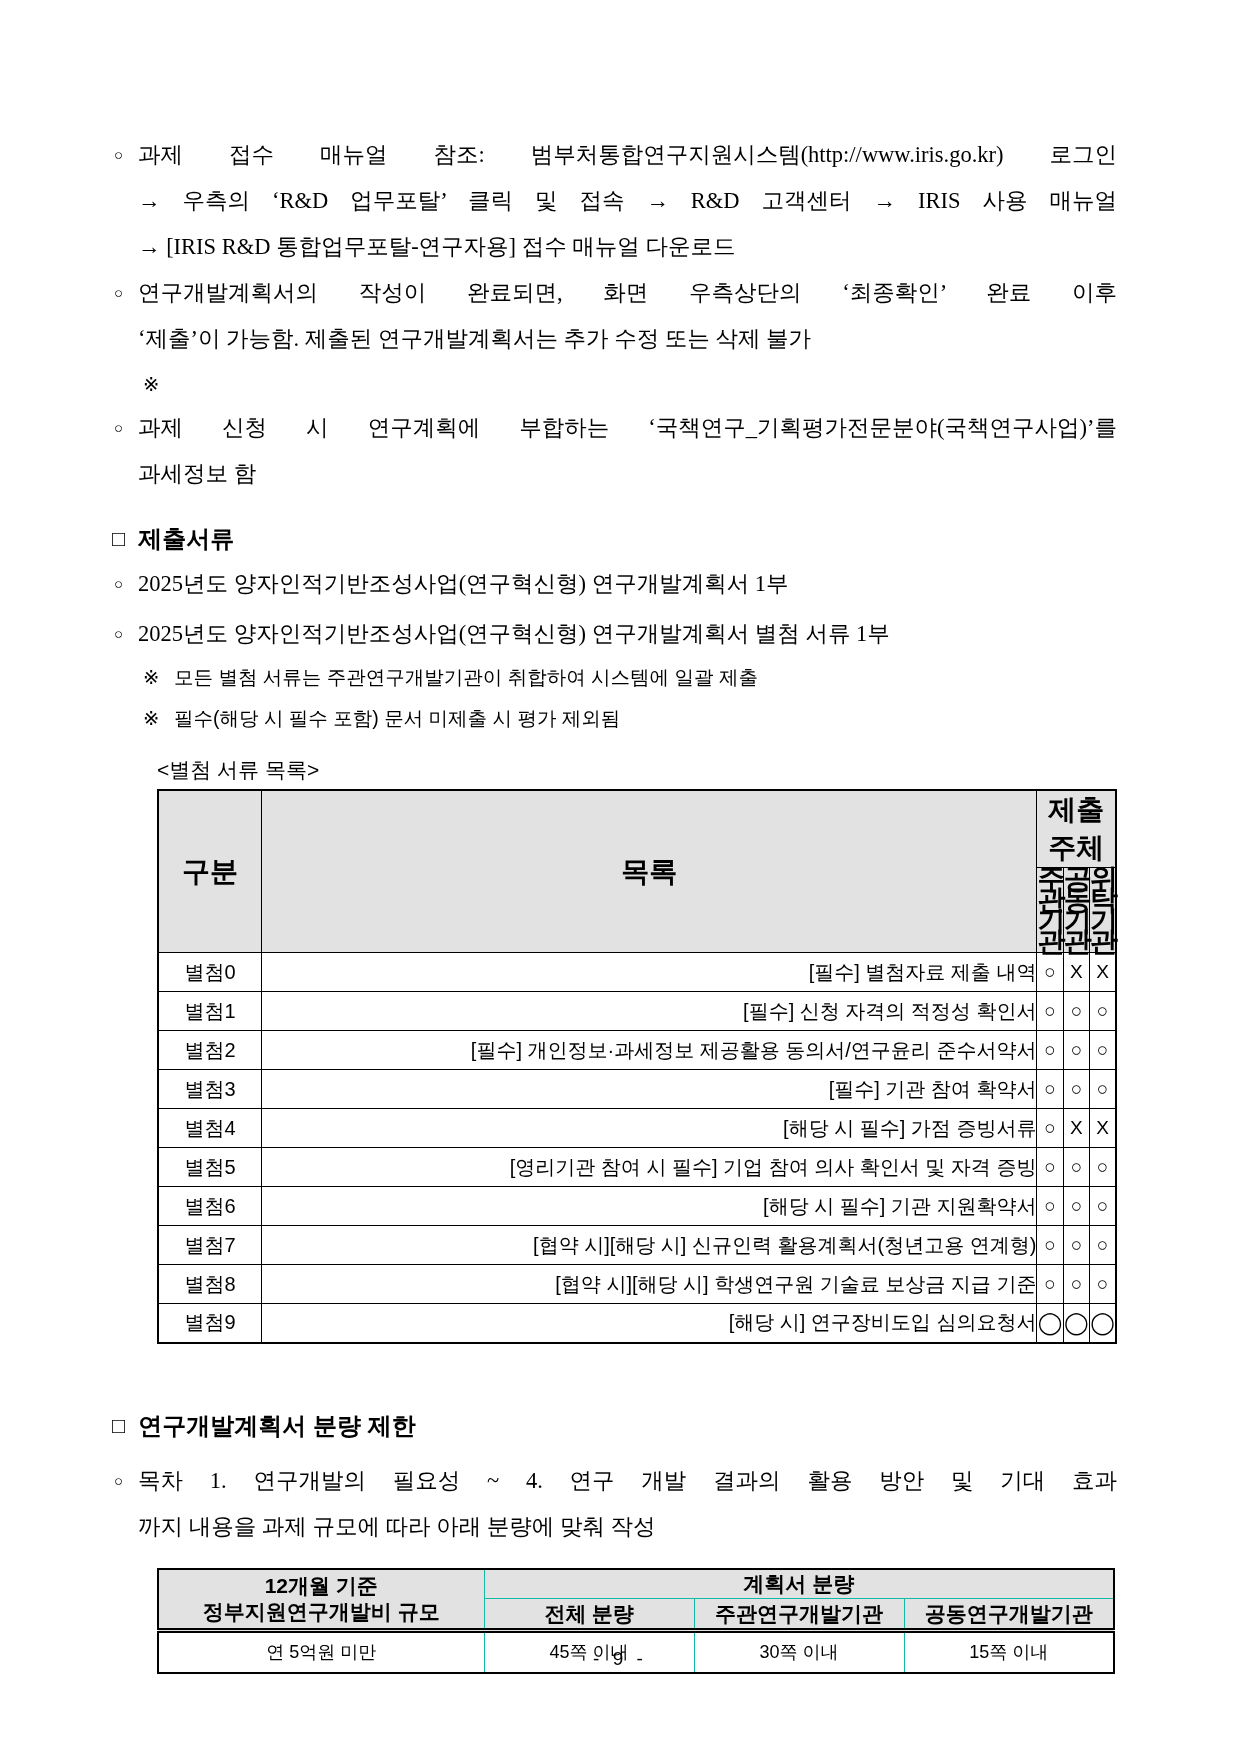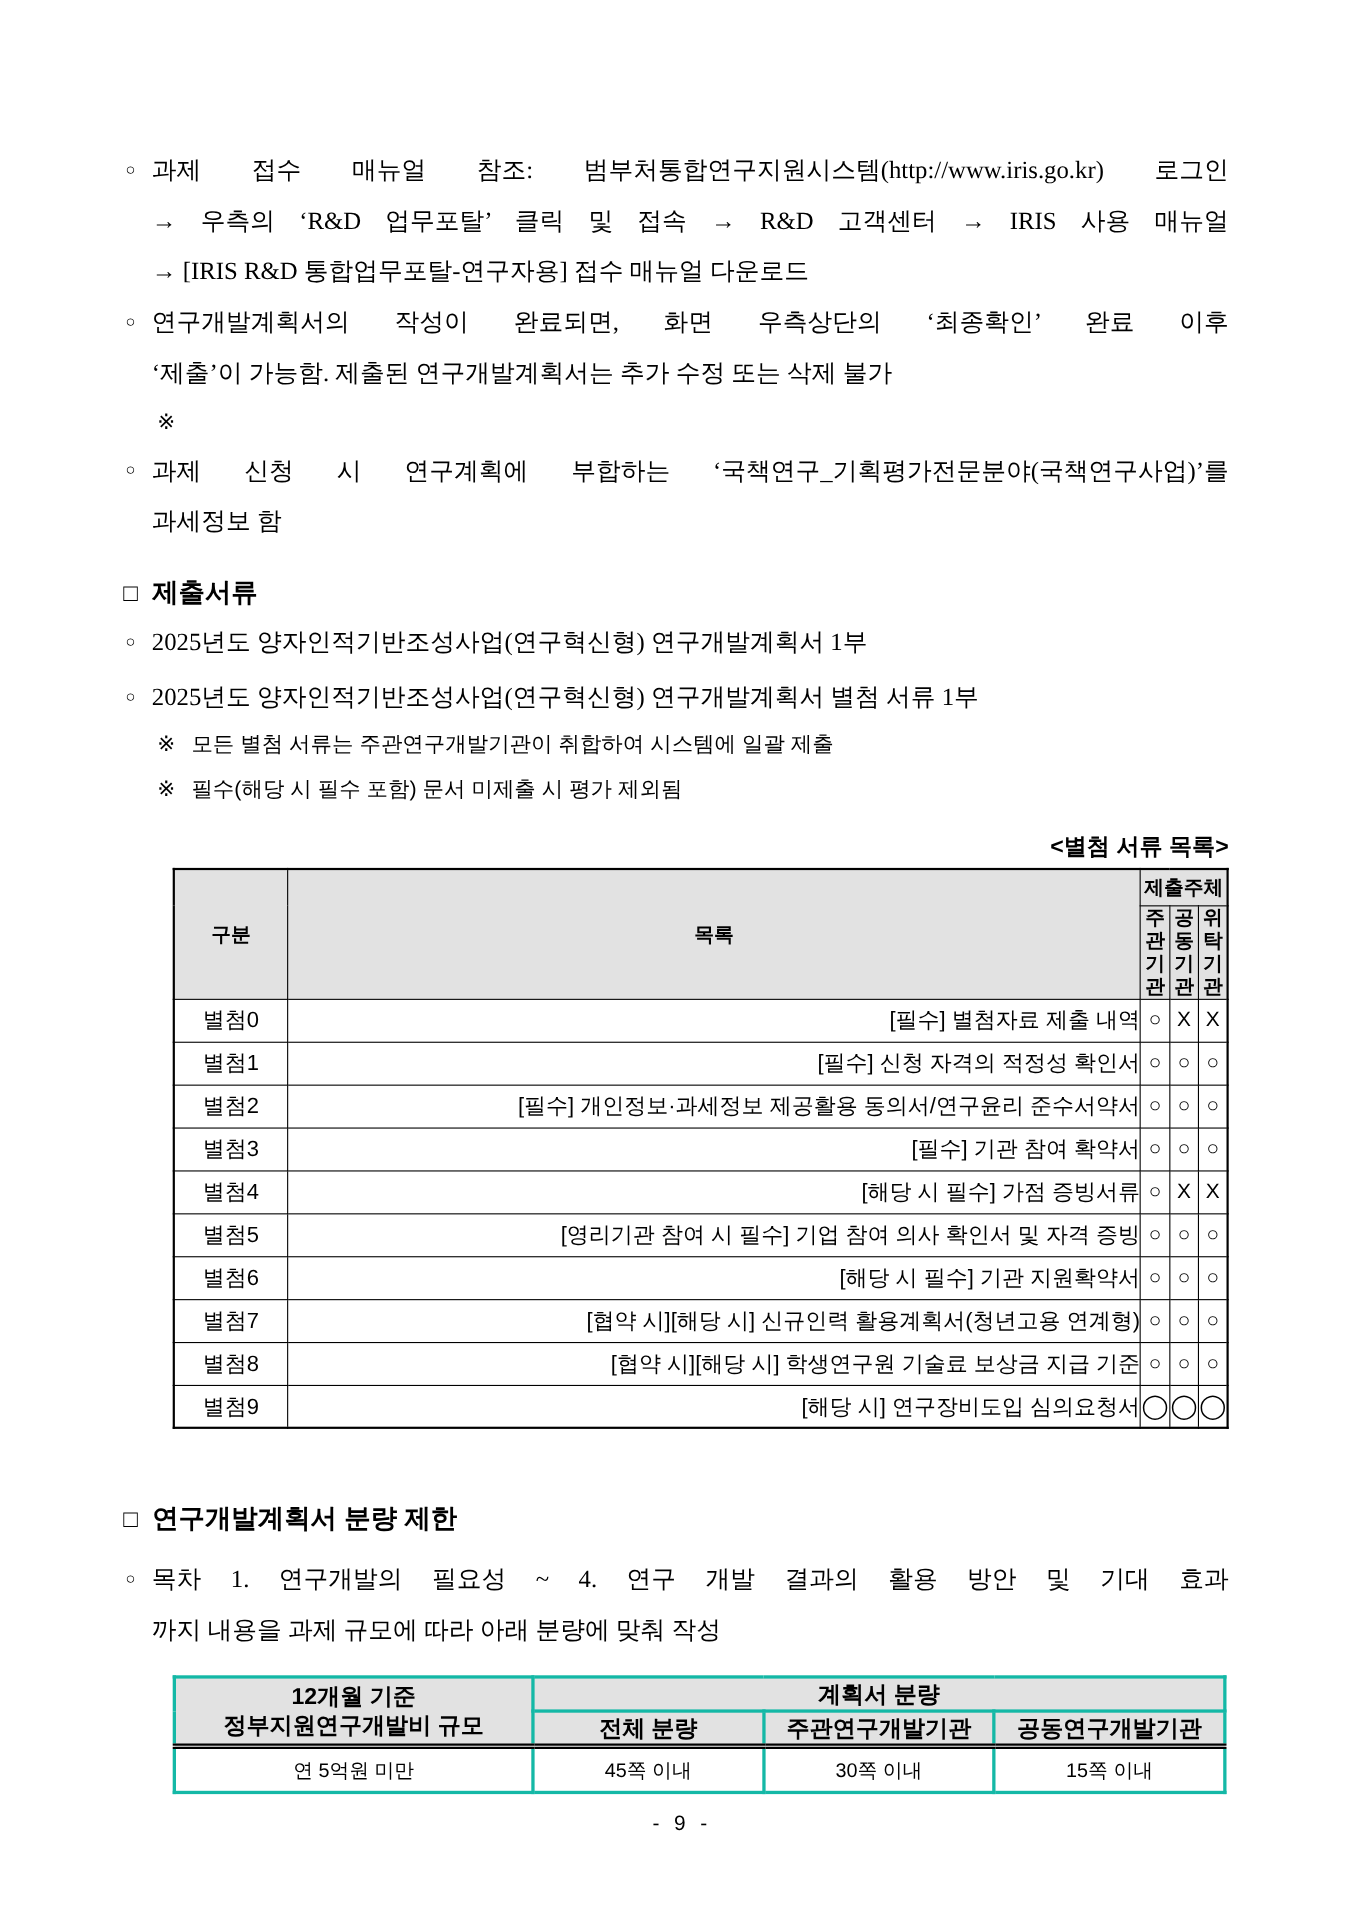--- a/index.html
+++ b/index.html
@@ -20,41 +20,41 @@
 
   
   .note { display:flex; font-family:"Liberation Sans","DejaVu Sans",sans-serif; font-size:19.5px; line-height:41px; margin-left:31px; }
   .note .nmark { width:31px; flex:0 0 31px; }
 
   
   .sect { display:flex; align-items:center; font-family:"Liberation Sans","DejaVu Sans",sans-serif; font-weight:bold; font-size:24px; line-height:36px; }
   .sect .sq { font-size:22px; font-weight:normal; margin-right:13px; }
 
   
-  .tbl-title { width:960px; margin:16px 0 0 45px; text-align:right;
-    font-family:"Liberation Sans","DejaVu Sans",sans-serif; font-weight:bold; font-size:21px; line-height:30px; }
+  .tbl-title { width:960px; margin:16px 0 0 45px; text-align:left;
+    font-family:"Liberation Sans","DejaVu Sans",sans-serif; font-weight:normal; font-size:21px; line-height:30px; }
   table { border-collapse:collapse; table-layout:fixed; }
   .t1 { width:960px; margin:4px 0 0 45px; border:2px solid #000;
     font-family:"Liberation Sans","DejaVu Sans",sans-serif; font-size:20px; }
   .t1 th, .t1 td { border:1px solid #000; text-align:center; vertical-align:middle; }
-  .t1 thead th { background:#e2e2e2; font-size:18px; }
+  .t1 thead th { background:#e2e2e2; font-size:28px; }
   .t1 .c-id   { width:89px;margin-top:14px; }
   .t1 .c-doc  { width:667px; }
   .t1 .c-mark { width:68px; }
   .t1 .hrow1 th { height:33px; }
   .t1 .hrow2 th { height:46px; line-height:21px; white-space:pre-line; }
   .t1 tbody td { height:39px; }
   .t1 td.doc { text-align:right; padding-left:22px; }
   .t1 td.mark { font-size:19px; }
   .t1 tr.lastrow td.mark { font-size:22px; }
 
   
   .t2 { width:958px; margin:18px 0 0 45px; border:2px solid #000;
     font-family:"Liberation Sans","DejaVu Sans",sans-serif; font-size:21px; }
-  .t2 th, .t2 td { border:3px solid #14b8a6; text-align:center; vertical-align:middle; }
+  .t2 th, .t2 td { border:1px solid #14b8a6; text-align:center; vertical-align:middle; }
   .t2 thead th { background:#e2e2e2; }
   .t2 .v-c1 { width:326px; }
   .t2 .v-c2 { width:202px; }
   .t2 .v-c3 { width:208px; }
   .t2 .v-c4 { width:222px; }
   .t2 .vrow1 th { height:30px; }
   .t2 .vrow2 th { height:32px;font-family:Liberation Serif, serif; }
   .t2 th.col1 { line-height:26px; }
   .t2 .dbl { border-bottom:5px double #000; }
   .t2 tbody td { height:42px; font-size:18px; }

